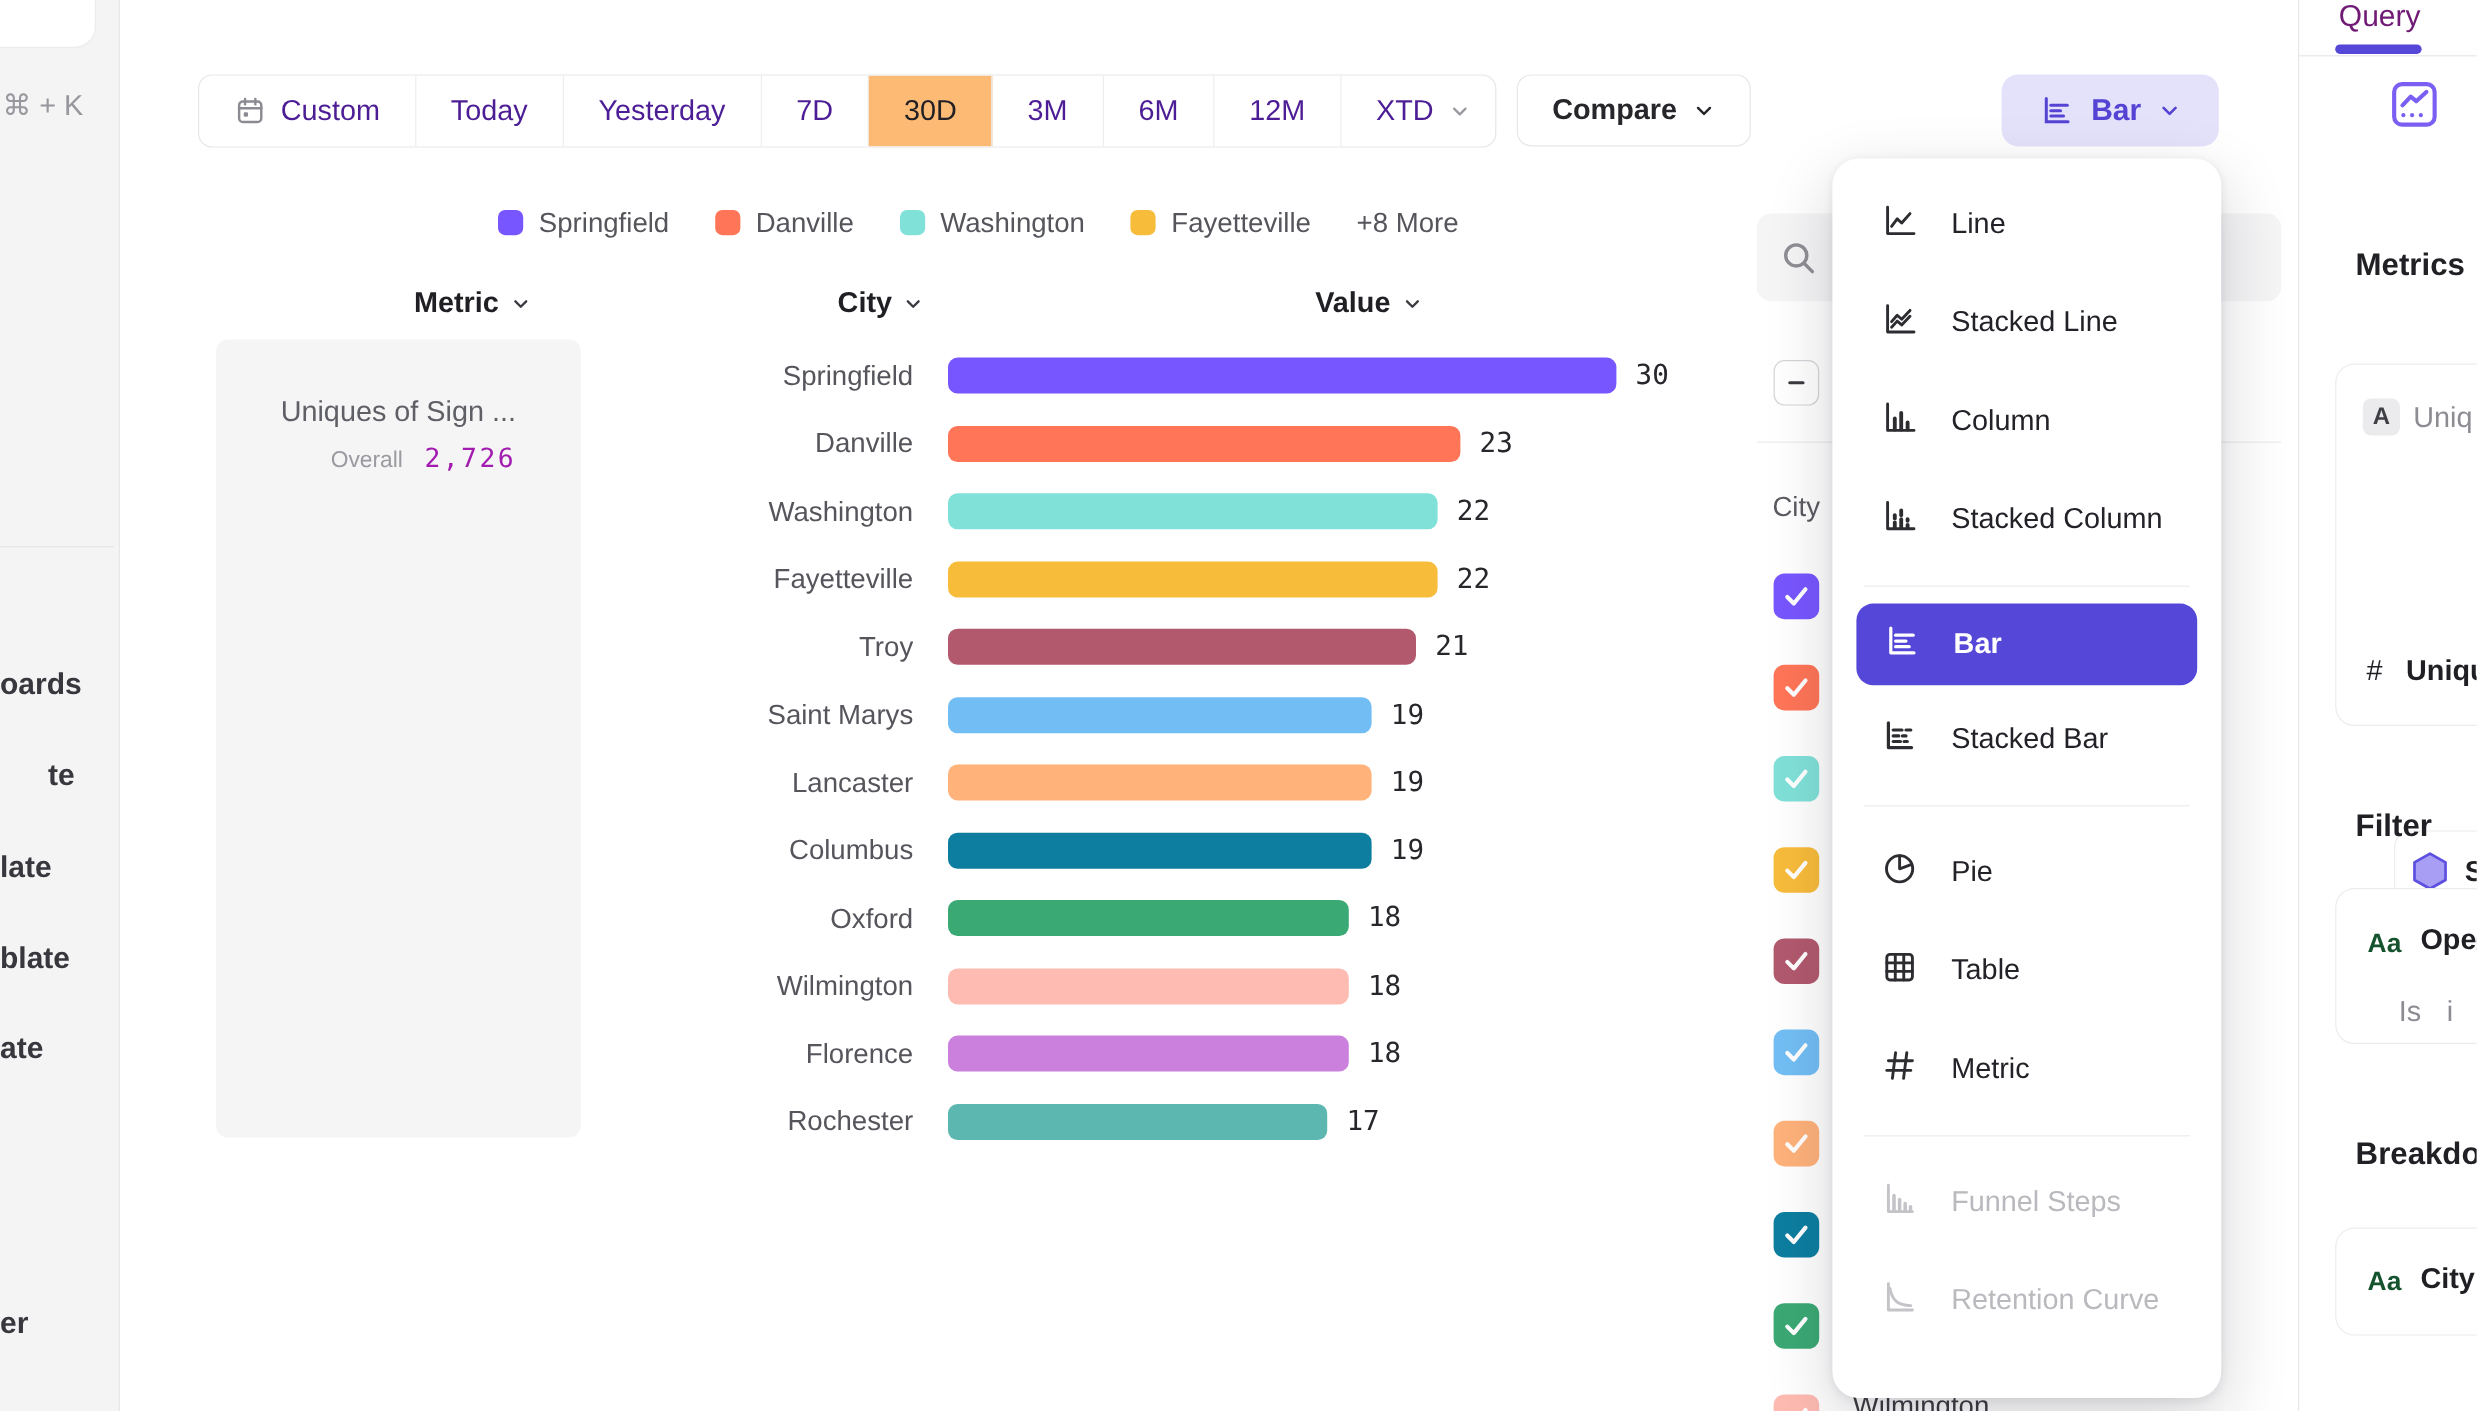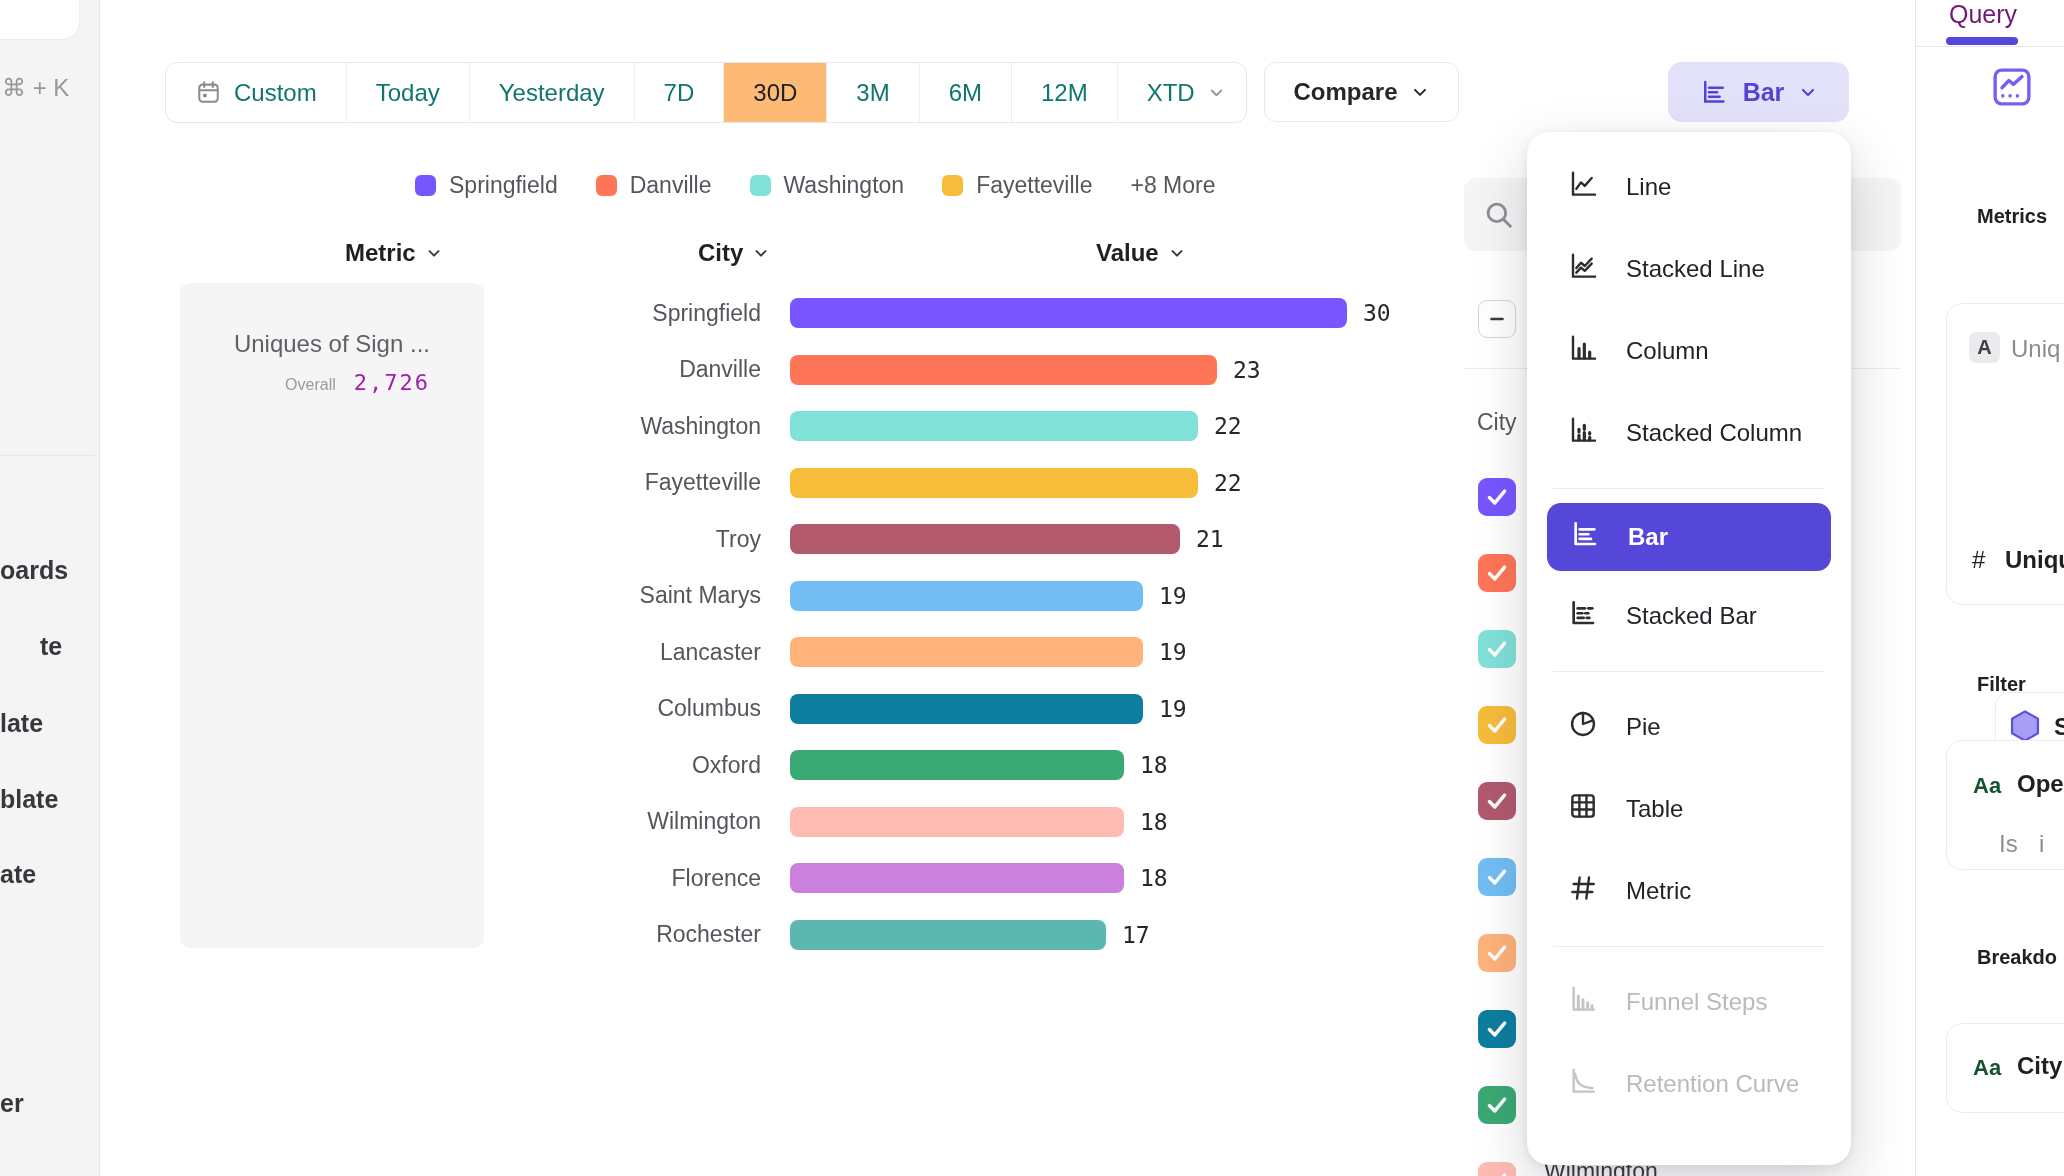--- a/index.html
+++ b/index.html
@@ -14,21 +14,21 @@
   #sidebar-topcard { position:absolute; left:-22px; top:-22px; width:102px; height:62px;
     background:#fff; border:1px solid #ececee; border-radius:18px; }
   #kbd-hint { position:absolute; left:2px; top:74px; font-size:24px; color:#97979d; white-space:nowrap; }
   #sidebar-divider { position:absolute; left:0; top:455px; width:95px; height:1px; background:#e6e6e8; }
   .side-item { position:absolute; left:0; font-size:25px; font-weight:600; color:#37373d; white-space:nowrap; }
 
   
   #range-group { position:absolute; left:165px; top:62px; height:61px; width:1082px;
     border:1.5px solid #e7e7e9; border-radius:12px; display:flex; overflow:hidden; background:#fff; }
   .range-seg { display:flex; align-items:center; justify-content:center; gap:12px;
-    padding:0 29px; font-size:24px; color:#0f766e; border-right:1px solid #ededef;
+    padding:0 29px; font-size:24px; color:#4c1d95; border-right:1px solid #ededef;
     white-space:nowrap; cursor:pointer; }
   .range-seg:last-child { border-right:none; }
   .range-seg.active { background:#fdba74; color:#202025; font-weight:400;align-items:center; }
   .range-seg svg { flex:0 0 auto; }
   #compare-btn { position:absolute; left:1264px; top:62px; height:60px; width:195px;
     border:1.5px solid #e7e7e9; border-radius:12px; background:#fff; display:flex;
     align-items:center; justify-content:center; gap:12px; font-size:24px; font-weight:700; color:#26262b; cursor:pointer; }
   #bar-btn { position:absolute; left:1668px; top:62px; height:60px; width:181px;
     border-radius:14px; background:#e4e1fb; color:#5544d4; display:flex; align-items:center;
     justify-content:center; gap:14px; font-size:25px; font-weight:700; cursor:pointer; }
@@ -41,21 +41,21 @@
 
   
   .col-header { position:absolute; top:239px; display:flex; align-items:center; gap:9px;
     font-size:24px; font-weight:700; color:#1f1f24; }
 
   
   #metric-card { position:absolute; left:180px; top:283px; width:304px; height:665px;
     background:#f5f5f6; border-radius:10px; }
   #metric-title { position:absolute; right:54px; top:47px; font-size:24px; color:#5f5f66; white-space:nowrap; }
   #metric-sub { position:absolute; right:54px; top:87px; display:flex; gap:18px; align-items:baseline; }
-  #metric-overall-label { font-size:16px; color:#9a9aa0; }
+  #metric-overall-label { font-size:19px; color:#9a9aa0; }
   #metric-overall-value { font-size:22px; color:#a21caf; letter-spacing:2px; }
 
   
   #chart { position:absolute; left:500px; top:285px; width:940px; }
   .chart-row { height:56.5px; display:flex; align-items:center; }
   .row-label { width:290px; text-align:right; font-size:23px; color:#55555c; padding-right:29px; white-space:nowrap; }
   .row-bar { height:30px; border-radius:8px; flex:0 0 auto; }
   .row-value { margin-left:16px; font-size:23px; color:#26262b; }
 
   
@@ -82,21 +82,21 @@
   .menu-divider { height:1px; background:#ebebed; margin:14px 26px; }
   .menu-item svg { flex:0 0 auto; }
 
   
   #query-panel { position:absolute; left:1915px; top:0; width:149px; height:1176px;
     border-left:1px solid #e7e7e9; background:#fff; }
   #query-tab { position:absolute; left:33px; top:0px; font-size:25px; font-weight:400; color:#701a75; cursor:pointer; }
   #query-tab-underline { position:absolute; left:30px; top:37px; width:72px; height:8px; border-radius:4px; background:#5547d8; }
   #query-header-border { position:absolute; left:0; top:46px; width:149px; height:1px; background:#e7e7e9; }
   #query-chart-btn { position:absolute; left:73px; top:64px; cursor:pointer; }
-  .qp-heading { position:absolute; left:61px; font-size:20px; font-weight:700; color:#202025; white-space:nowrap; }
+  .qp-heading { position:absolute; left:47px; font-size:26px; font-weight:700; color:#202025; white-space:nowrap; }
   .qp-card { position:absolute; left:30px; border:1.5px solid #ececee; border-radius:16px; background:#fff; }
   .badge-letter { position:absolute; width:31px; height:31px; border-radius:7px; background:#ebebed;
     color:#3f3f46; font-size:20px; font-weight:700; display:flex; align-items:center; justify-content:center; }
   .badge-aa { position:absolute; font-size:22px; font-weight:700; color:#14532d; }
   .qp-text-dim { position:absolute; font-size:24px; color:#8c8c93; white-space:nowrap; }
   .qp-text-bold { position:absolute; font-size:24px; font-weight:700; color:#1f1f24; white-space:nowrap; }
   #metric-inner-card { position:absolute; left:48px; top:388px; width:130px; height:132px;
     border:1.5px solid #ececee; border-radius:14px; }
 </style>
 </head>

